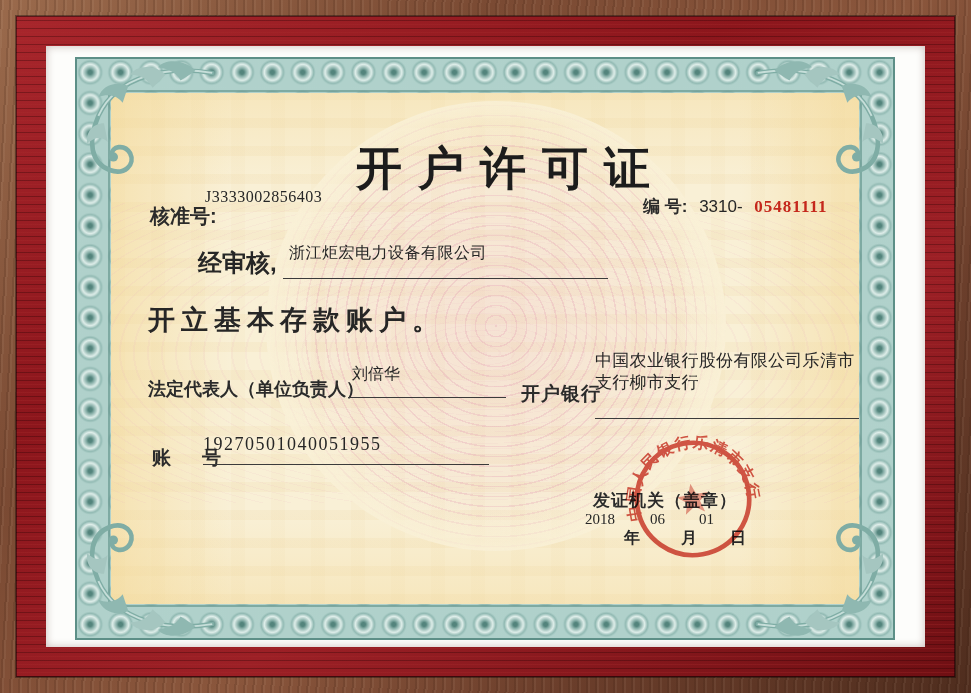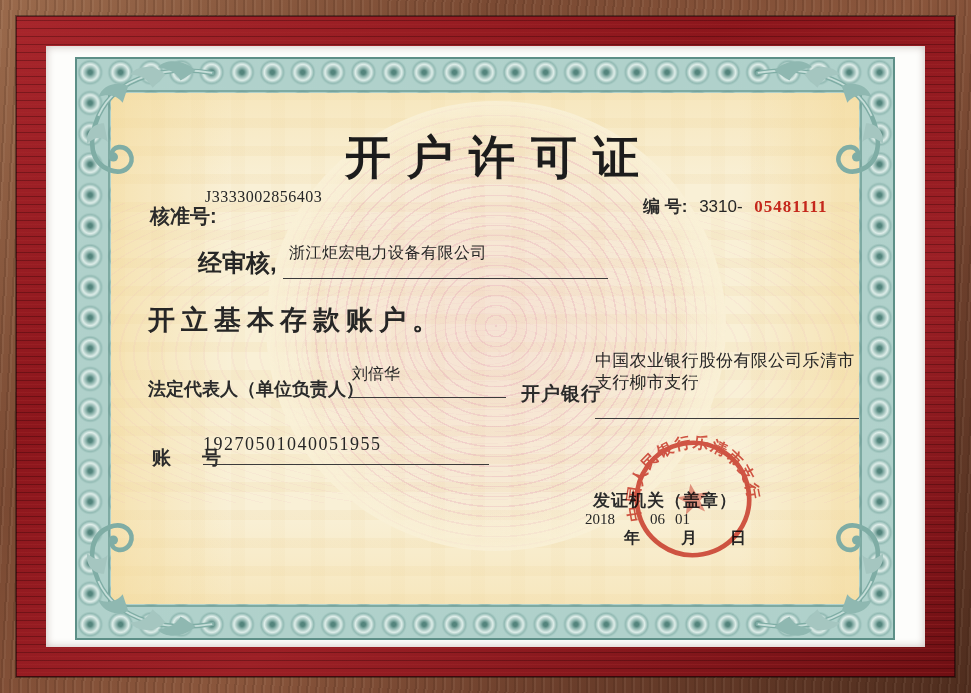--- a/index.html
+++ b/index.html
@@ -53,21 +53,21 @@
     background:repeating-radial-gradient(ellipse at 50% 50%, rgba(232,170,190,.13) 0 2px, rgba(0,0,0,0) 2px 14px);}
   .rosette{position:absolute;left:155px;top:8px;width:460px;height:450px;border-radius:50%;
     background:
       radial-gradient(circle, rgba(249,240,214,0) 56%, #f9f0d6 72%),
       repeating-radial-gradient(circle, rgba(225,150,175,.26) 0 1.5px, rgba(255,255,255,0) 1.5px 10px),
       radial-gradient(circle, rgba(238,190,205,.28), rgba(238,190,205,.08) 58%, rgba(0,0,0,0) 70%);}
 
   
   .abs{position:absolute;z-index:5;}
   .serif{font-family:"Liberation Serif",serif;text-align:right;}
-  .title{left:0;width:100%;top:34px;margin:0;text-align:center;text-indent:30px;
+  .title{left:0;width:100%;top:34px;margin:11px;text-align:center;text-indent:30px;
     font-family:"Liberation Serif",serif;font-weight:bold;font-size:46px;
     letter-spacing:16px;color:#1c1c1c;}
   .lbl{font-weight:600;color:#2b2b2b;}
   .field{border-bottom:1.5px solid #3b3b3b;}
   .approval-label{left:39px;top:110px;font-size:20px;}
   .approval-value{left:94px;top:95px;font-size:16px;letter-spacing:.5px;}
   .serial-row{left:532px;top:102px;font-size:17px;}
   .serial-row .sp{margin-right:7px;}
   .serial-number{color:#c5281c;font-weight:bold;font-family:"Liberation Serif",serif;letter-spacing:1px;}
   .audit-prefix{left:87px;top:154px;font-size:24px;font-weight:600;}
@@ -79,21 +79,21 @@
   .legalrep-field{left:237px;top:271px;width:158px;padding-bottom:12px;}
   .legalrep-name{font-size:16px;padding-left:4px;}
   .bank-label{left:410px;top:288px;font-size:19px;letter-spacing:1px;}
   .bank-field{left:484px;top:257px;width:266px;padding-bottom:24px;}
   .bank-name{font-size:17px;line-height:22px;letter-spacing:.3px;}
   .account-label{left:41px;top:352px;font-size:19px;letter-spacing:6px;text-align:center;}
   .account-field{left:92px;top:341px;width:286px;padding-bottom:9px;}
   .account-number{font-size:18px;letter-spacing:1.5px;}
   .issuer-label{left:482px;top:396px;font-size:17px;letter-spacing:1px;}
   .date-num{font-size:15px;}
-  .dy{left:474px;top:418px;} .dm{left:539px;top:418px;} .dd{left:564px;top:418px;}
+  .dy{left:474px;top:418px;} .dm{left:539px;top:418px;} .dd{left:588px;top:418px;}
   .date-lbl{font-size:16px;font-weight:600;}
   .ly{left:513px;top:435px;} .lm{left:570px;top:435px;} .ld{left:619px;top:435px;}
 
   
   .seal{position:absolute;left:504px;top:328px;width:156px;height:156px;z-index:6;
     transform:rotate(-10deg);opacity:.88;mix-blend-mode:multiply;}
   .seal-ring{fill:none;stroke:#d0443a;stroke-width:4.5;}
   .seal-arc-text{font-size:15px;fill:#cf4338;letter-spacing:1.5px;
     font-family:"Liberation Sans",sans-serif;font-weight:600;}
   .seal-star{fill:#d0443a;opacity:.6;}

